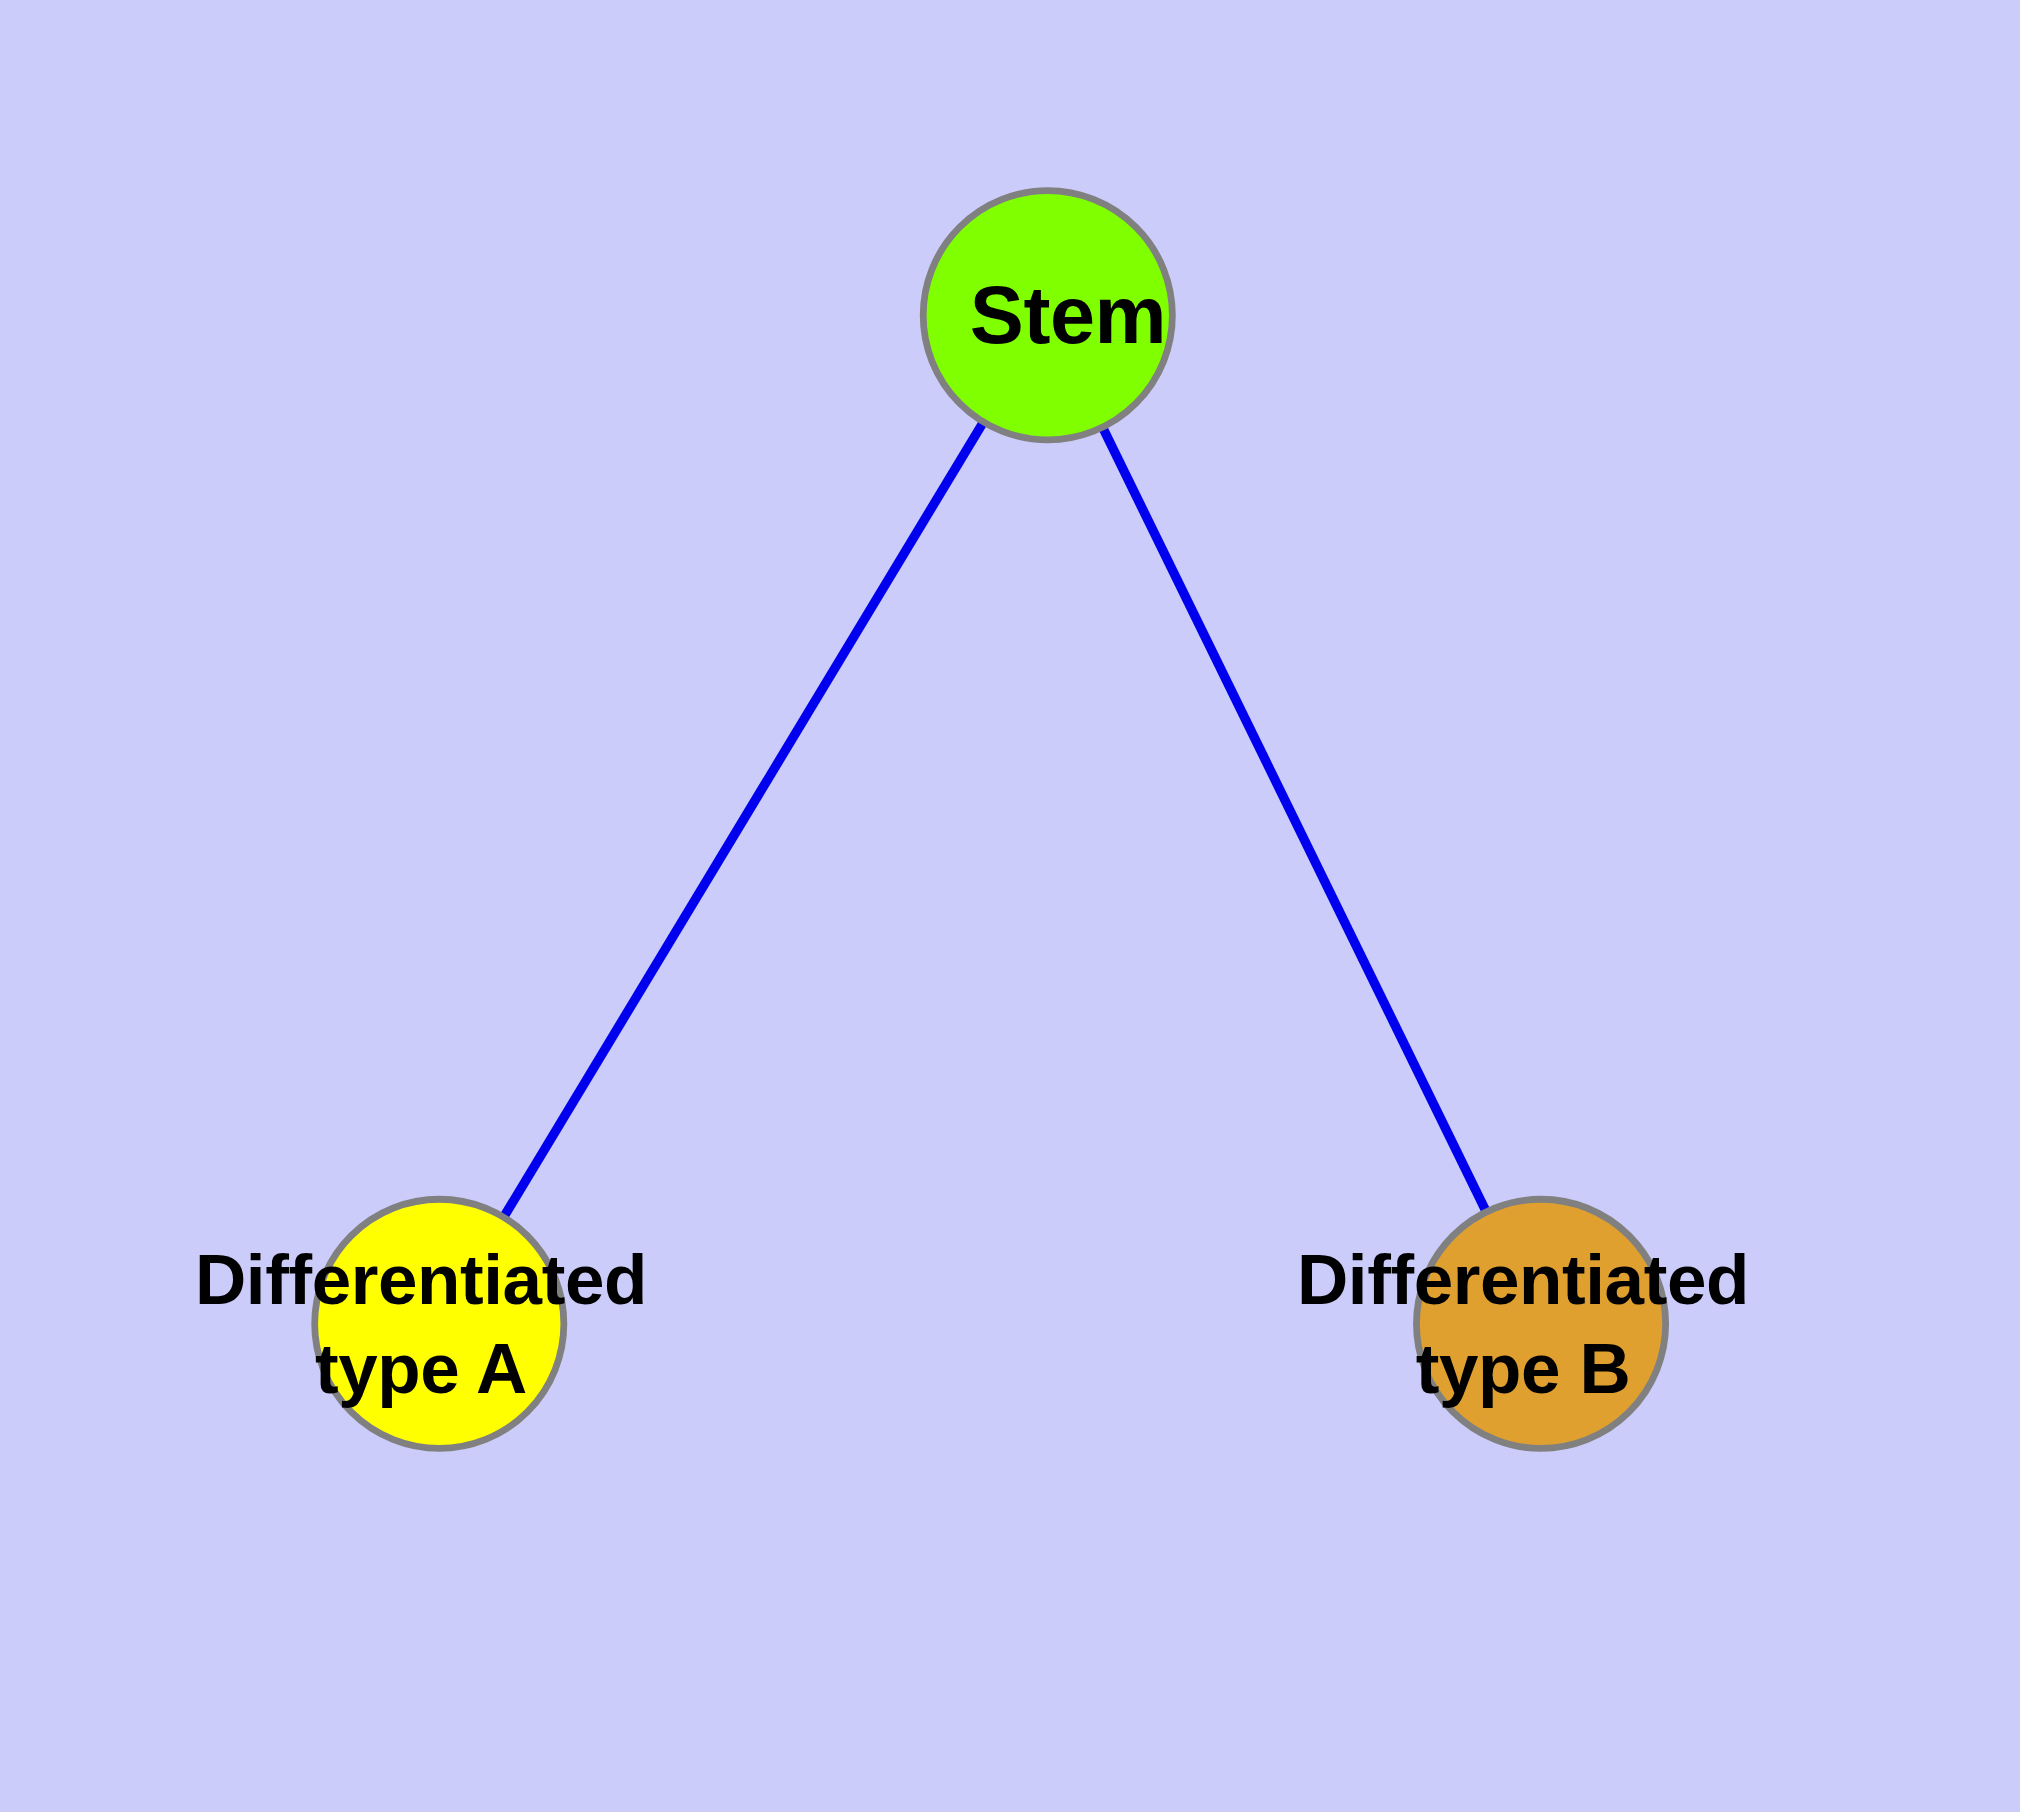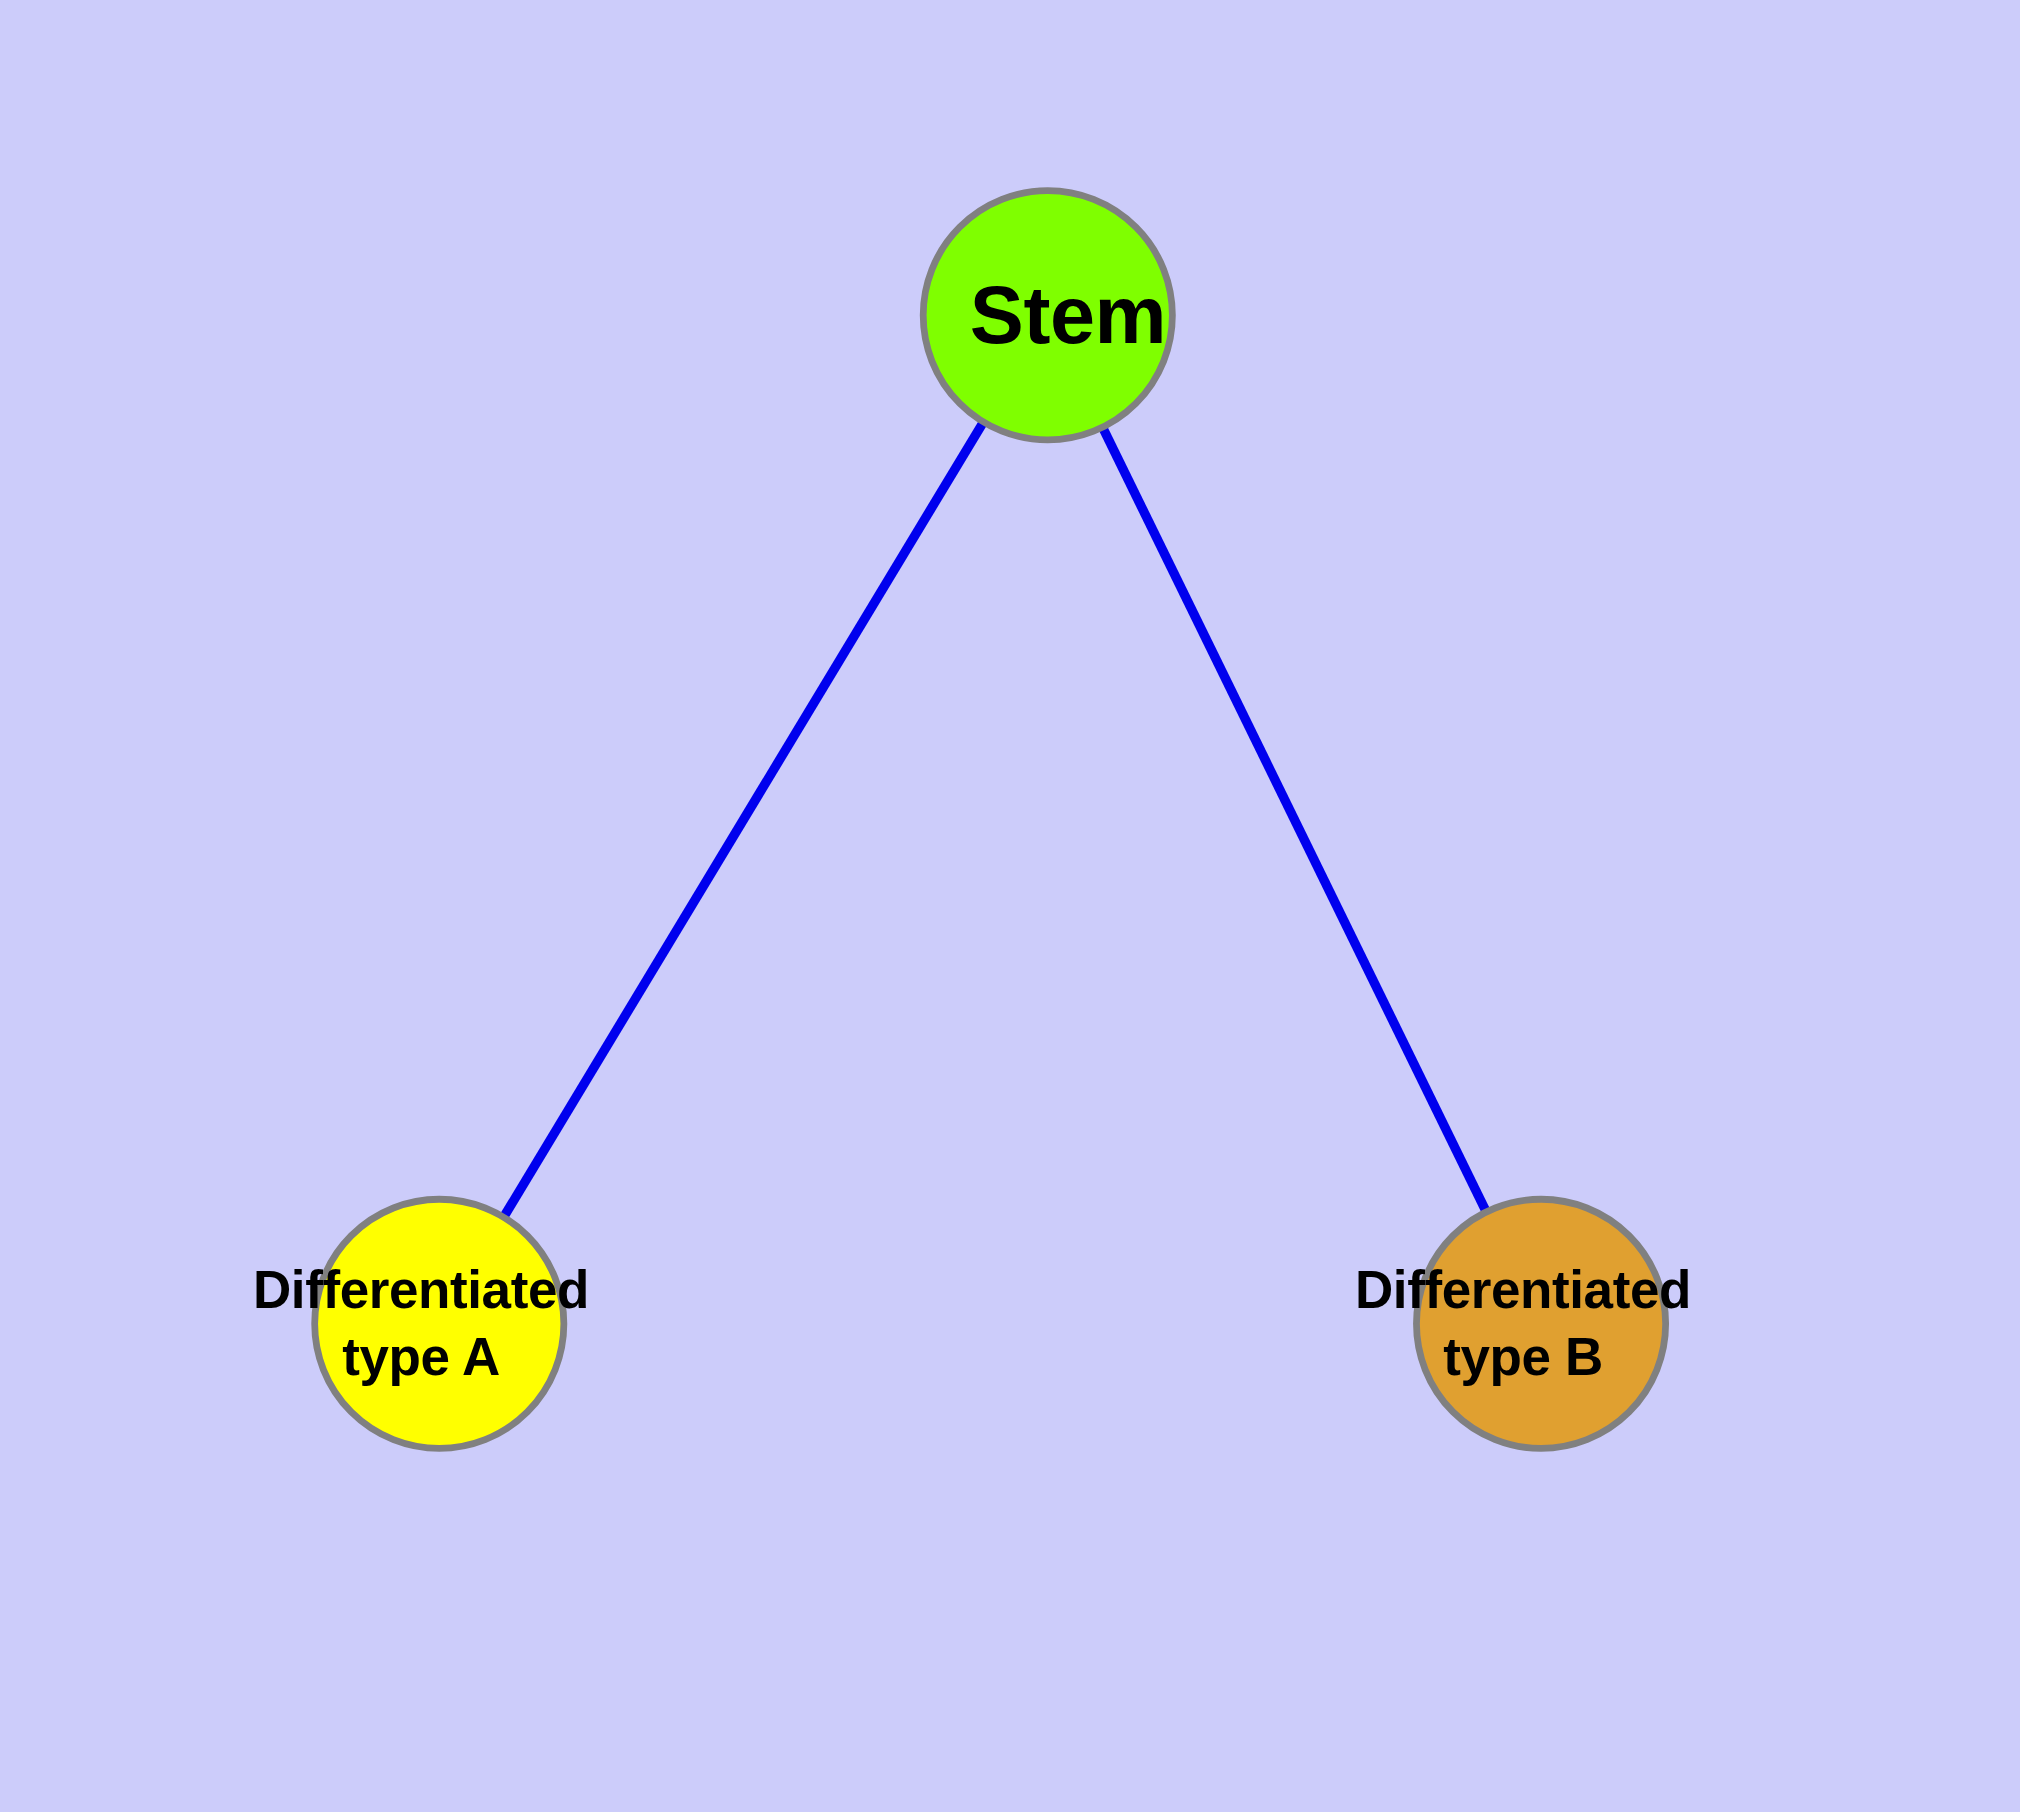--- a/index.html
+++ b/index.html
@@ -33,21 +33,21 @@
     text-align: center;
     font-weight: bold;
     color: #000000;
     white-space: pre;
     line-height: 1.26;
     letter-spacing: -0.4px;
     transform: translate(-50%, -50%);
     pointer-events: none;
   }
   .node-label.stem-size { font-size: 81px; }
-  .node-label.leaf-size { font-size: 53px; }
+  .node-label.leaf-size { font-size: 71px; }
 </style>
 </head>
 <body>
 
 <div id="canvas" style="width: 2021px; height: 1812px;">
 
   <div id="graph-bg" style="background: rgb(204, 204, 250);"></div>
 
   <svg id="graph-svg" viewBox="0 0 2384 2138">
     <g id="edge-layer">

